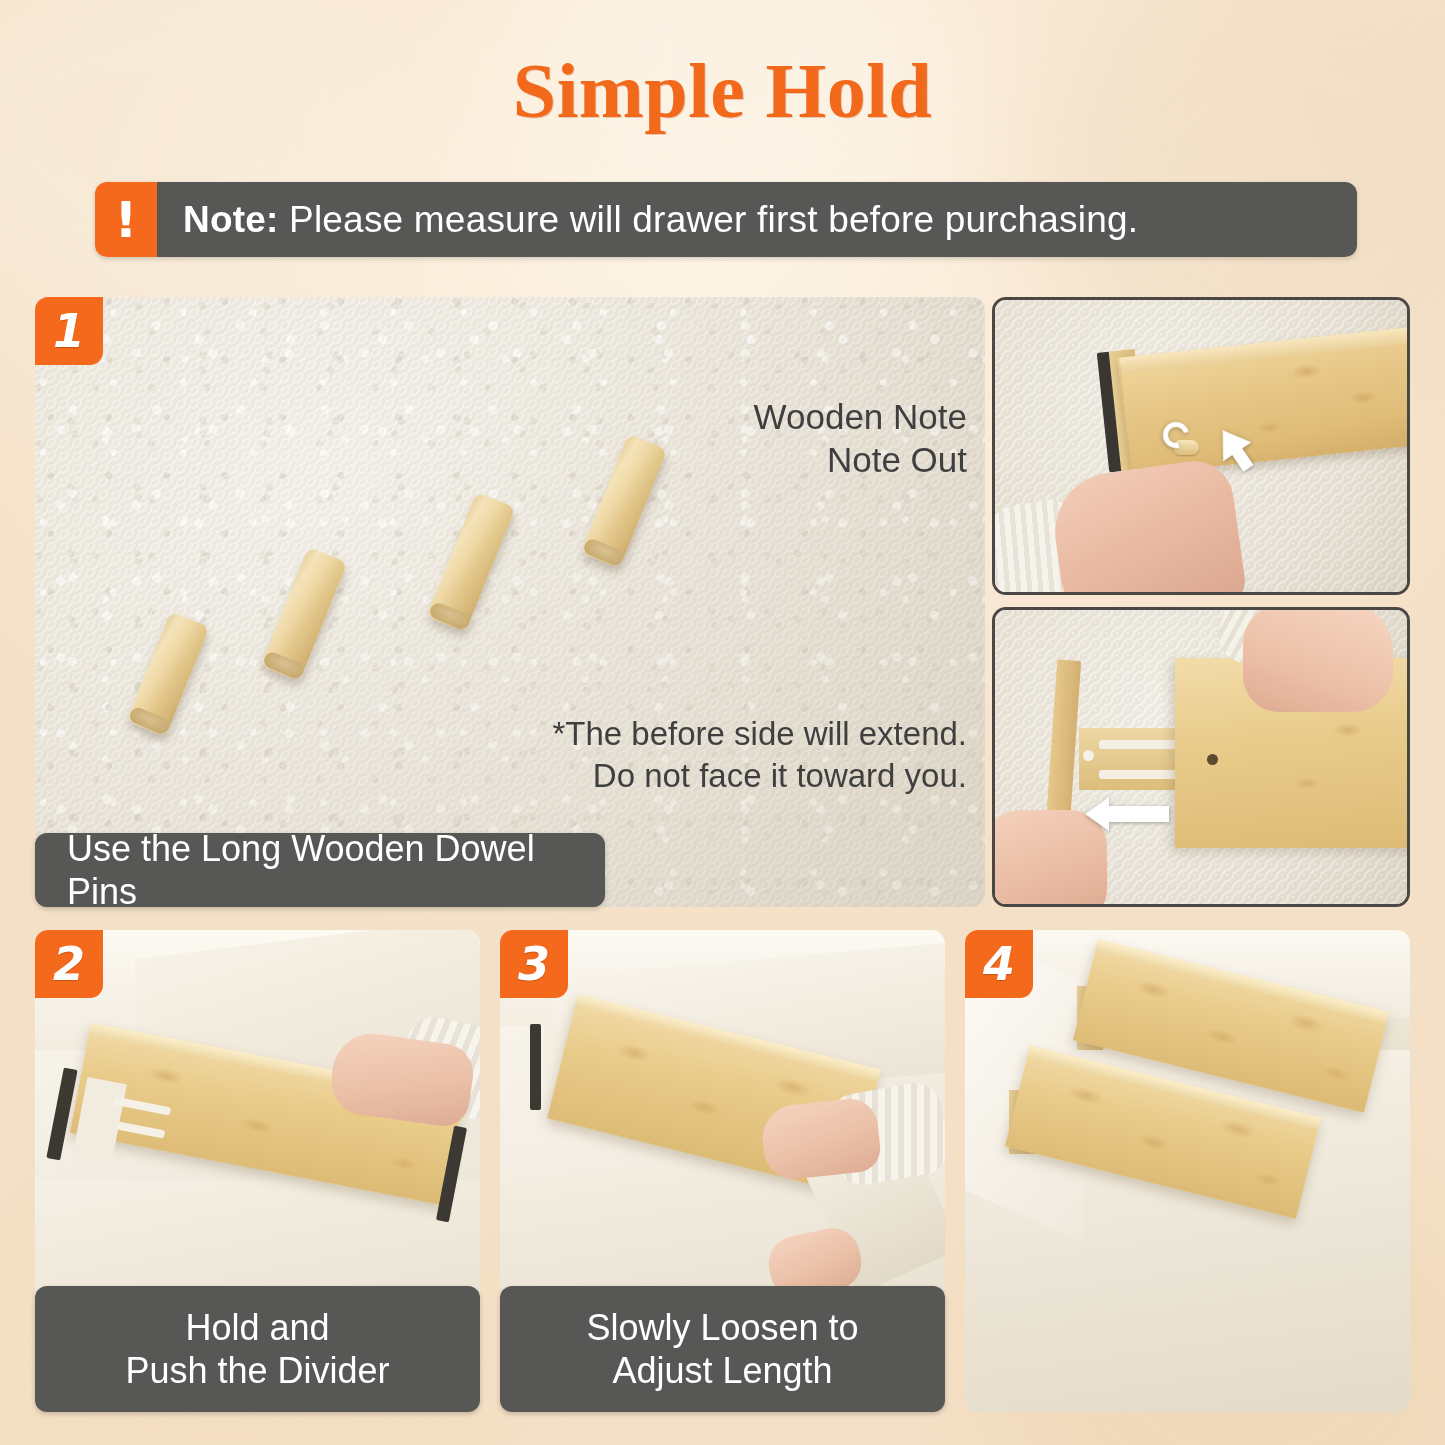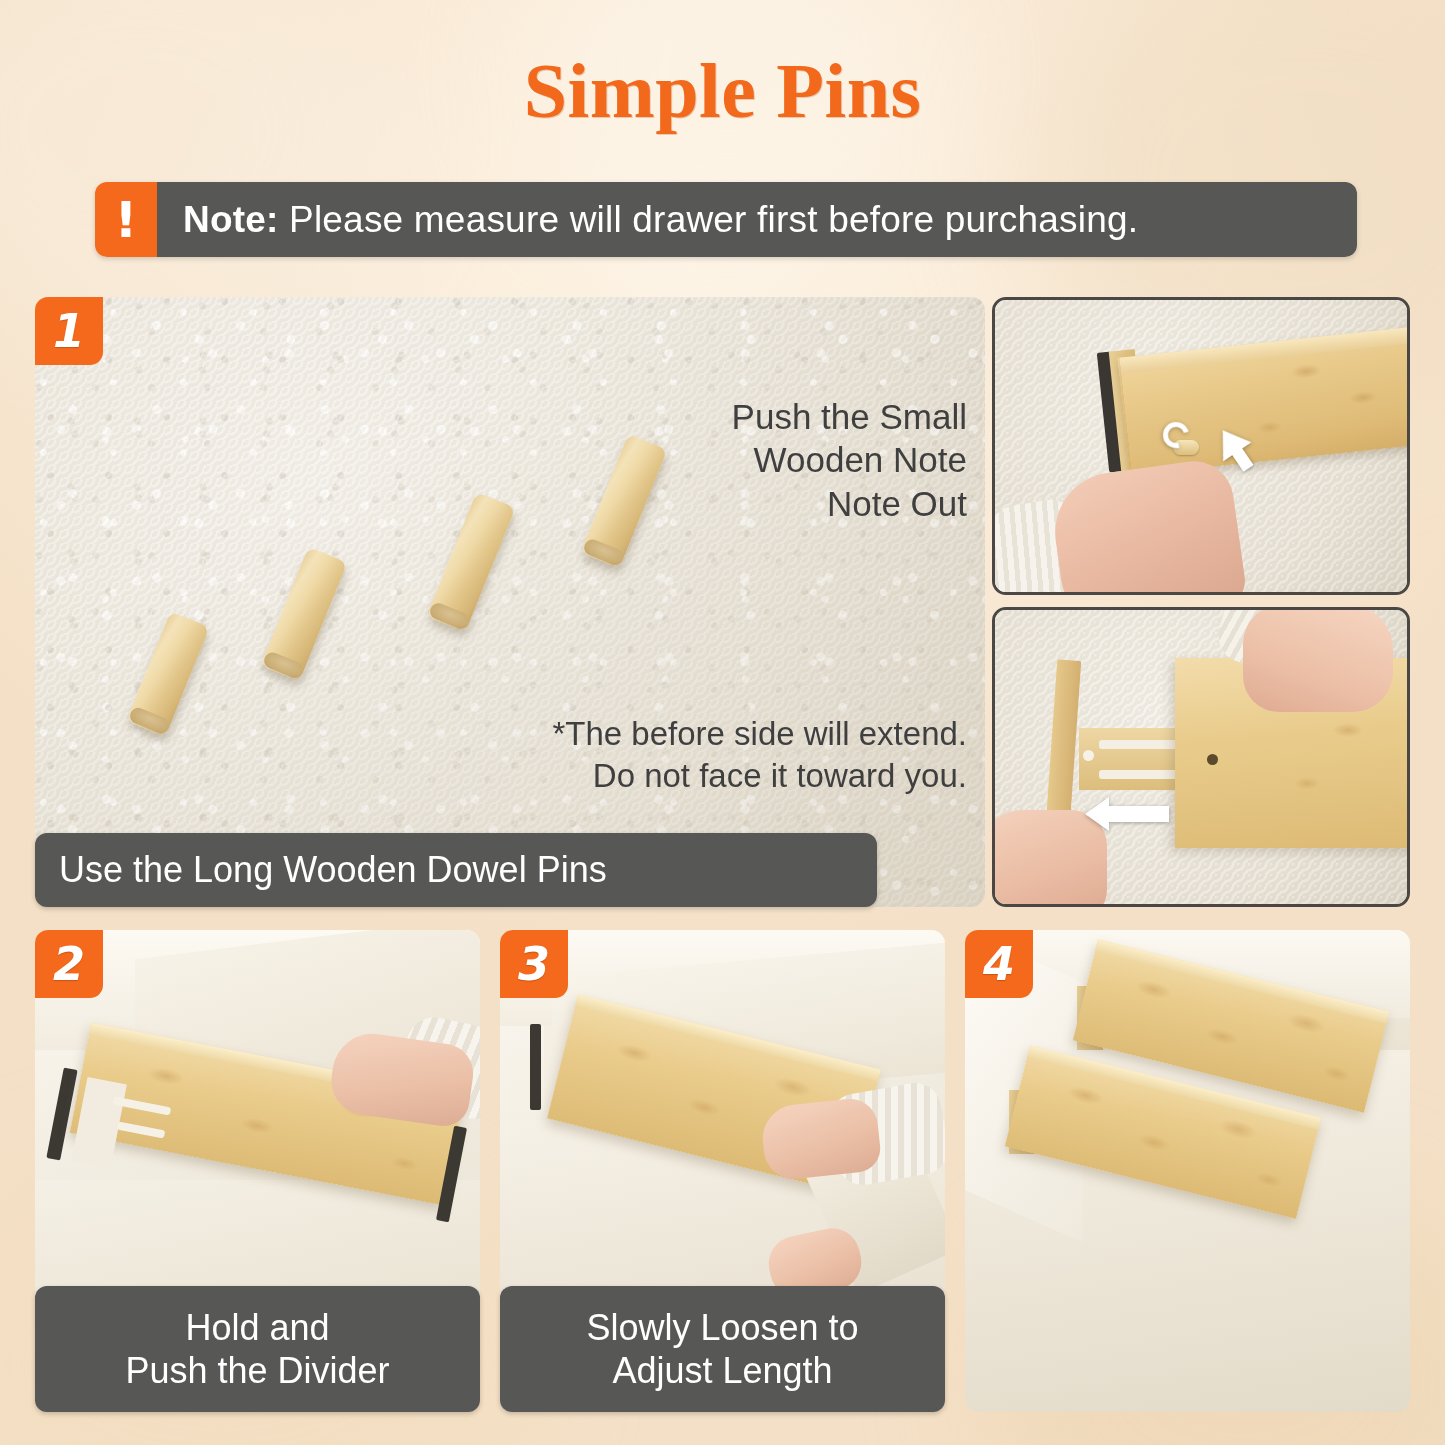--- a/index.html
+++ b/index.html
@@ -201,24 +201,24 @@
     align-items: center;
     justify-content: center;
     text-align: center;
     line-height: 1.2;
     z-index: 5;
     box-shadow: 0 2px 5px rgba(0,0,0,.2);
   }
   .cap1 {
     left: 0;
     bottom: 0;
-    width: 842px;
+    width: 570px;
     height: 74px;
     justify-content: flex-start;
-    padding-left: 24px;
+    padding-left: 32px;
     font-size: 36px;
     text-align: left;
   }
 
   
   .inset {
     position: absolute;
     right: 0;
     width: 418px;
     border: 3px solid #4a4744;
@@ -543,21 +543,21 @@
 <body>
 
 <div id="page">
 
   <div class="bg-blur bb1"></div>
   <div class="bg-blur bb2"></div>
   <div class="bg-blur bb3"></div>
   <div class="bg-blur bb4"></div>
   <div class="bg-blur bb5"></div>
 
-  <div class="title">Simple Pins</div>
+  <div class="title">Simple Hold</div>
 
   <div class="note-bar">
     <div class="note-icon">!</div>
     <div class="note-body">
       <div class="note-text"><b>Note:</b><span> Please measure will drawer first before purchasing.</span></div>
     </div>
   </div>
 
   <div class="panel1">
 
@@ -565,21 +565,20 @@
       <div class="carpet"></div>
       <div class="carpet2"></div>
       <div class="p1-shade"></div>
 
       <div class="dowel d1"></div>
       <div class="dowel d2"></div>
       <div class="dowel d3"></div>
       <div class="dowel d4"></div>
 
       <div class="p1-text-a">
-        <div>Push the Small</div>
         <div>Wooden Note</div>
         <div>Note Out</div>
       </div>
 
       <div class="p1-text-b">
         <div>*The before side will extend.</div>
         <div>Do not face it toward you.</div>
       </div>
     </div>
 

